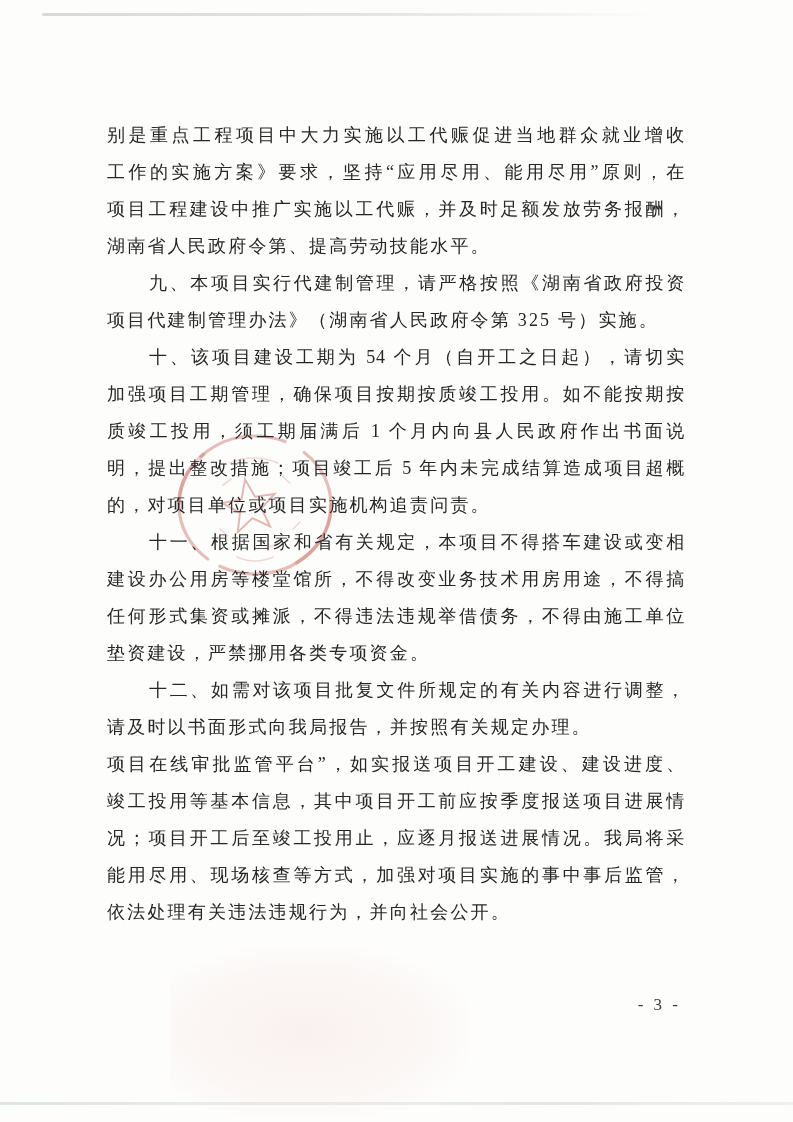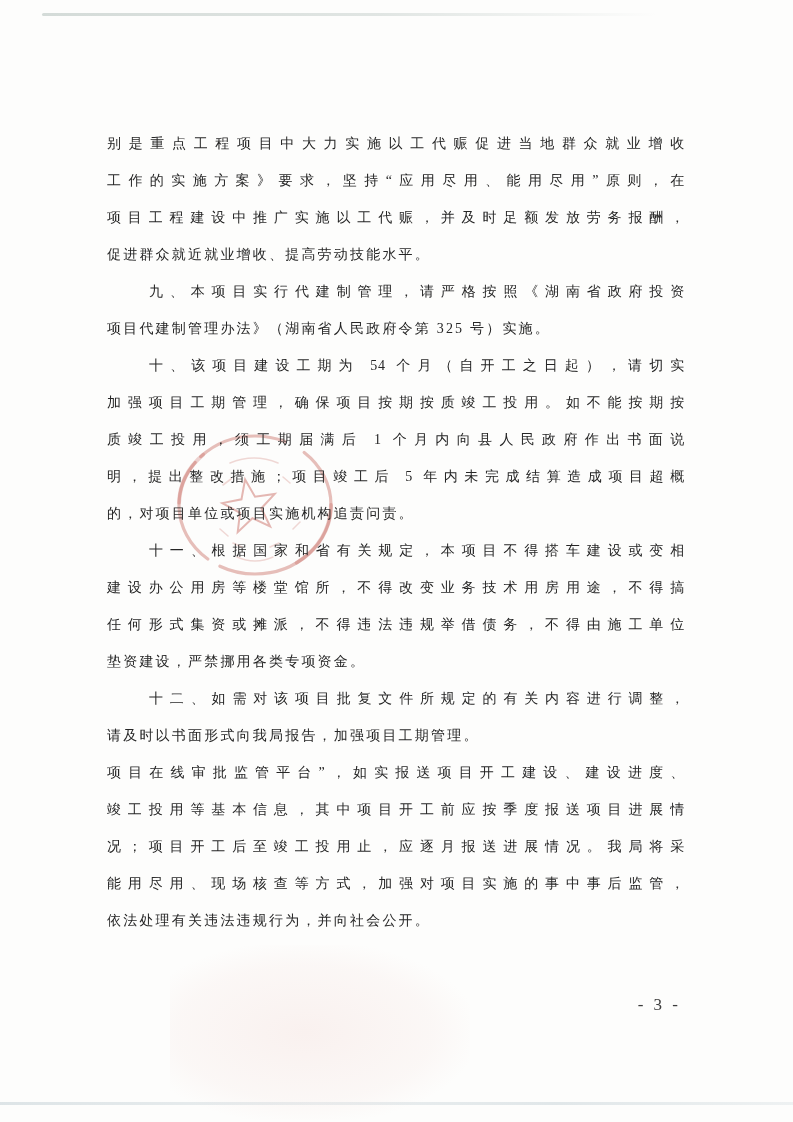--- a/index.html
+++ b/index.html
@@ -35,23 +35,23 @@
 
   
   .seal {
     position: absolute; left: 175px; top: 433px;
     width: 160px; height: 146px;
     pointer-events: none;
   }
 
   
   .textblock {
-    position: absolute; left: 107px; top: 125px; width: 578px;
+    position: absolute; left: 107px; top: 117px; width: 578px;
     color: #262626;
-    font-size: 14px;
+    font-size: 18px;
   }
   .line {
     height: 37px; line-height: 37px;
     white-space: nowrap;
     overflow: visible;
   }
   .line.fill {
     white-space: normal;
     text-align: justify;
     text-align-last: justify;
@@ -98,38 +98,38 @@
         <path d="M55 30 q 24 -10 48 0"></path>
       </g>
     </g>
   </svg>
 
   <div class="textblock">
 
     <div class="line fill">别是重点工程项目中大力实施以工代赈促进当地群众就业增收</div>
     <div class="line fill">工作的实施方案》要求，坚持“应用尽用、能用尽用”原则，在</div>
     <div class="line fill">项目工程建设中推广实施以工代赈，并及时足额发放劳务报酬，</div>
-    <div class="line last">促进群众就近就业增收、提高劳动技能水平。</div>
+    <div class="line last">湖南省人民政府令第、提高劳动技能水平。</div>
 
     <div class="line fill indent">九、本项目实行代建制管理，请严格按照《湖南省政府投资</div>
     <div class="line last">项目代建制管理办法》（湖南省人民政府令第 325 号）实施。</div>
 
     <div class="line fill indent">十、该项目建设工期为 54 个月（自开工之日起），请切实</div>
     <div class="line fill">加强项目工期管理，确保项目按期按质竣工投用。如不能按期按</div>
     <div class="line fill">质竣工投用，须工期届满后 1 个月内向县人民政府作出书面说</div>
     <div class="line fill">明，提出整改措施；项目竣工后 5 年内未完成结算造成项目超概</div>
     <div class="line last">的，对项目单位或项目实施机构追责问责。</div>
 
     <div class="line fill indent">十一、根据国家和省有关规定，本项目不得搭车建设或变相</div>
     <div class="line fill">建设办公用房等楼堂馆所，不得改变业务技术用房用途，不得搞</div>
     <div class="line fill">任何形式集资或摊派，不得违法违规举借债务，不得由施工单位</div>
     <div class="line last">垫资建设，严禁挪用各类专项资金。</div>
 
     <div class="line fill indent">十二、如需对该项目批复文件所规定的有关内容进行调整，</div>
-    <div class="line last">请及时以书面形式向我局报告，加强项目工期管理。</div>
+    <div class="line last">请及时以书面形式向我局报告，并按照有关规定办理。</div>
 
     <div class="line fill">项目在线审批监管平台”，如实报送项目开工建设、建设进度、</div>
     <div class="line fill">竣工投用等基本信息，其中项目开工前应按季度报送项目进展情</div>
     <div class="line fill">况；项目开工后至竣工投用止，应逐月报送进展情况。我局将采</div>
     <div class="line fill">能用尽用、现场核查等方式，加强对项目实施的事中事后监管，</div>
     <div class="line last">依法处理有关违法违规行为，并向社会公开。</div>
   </div>
 
   <div class="ink-smudge"></div>
 

